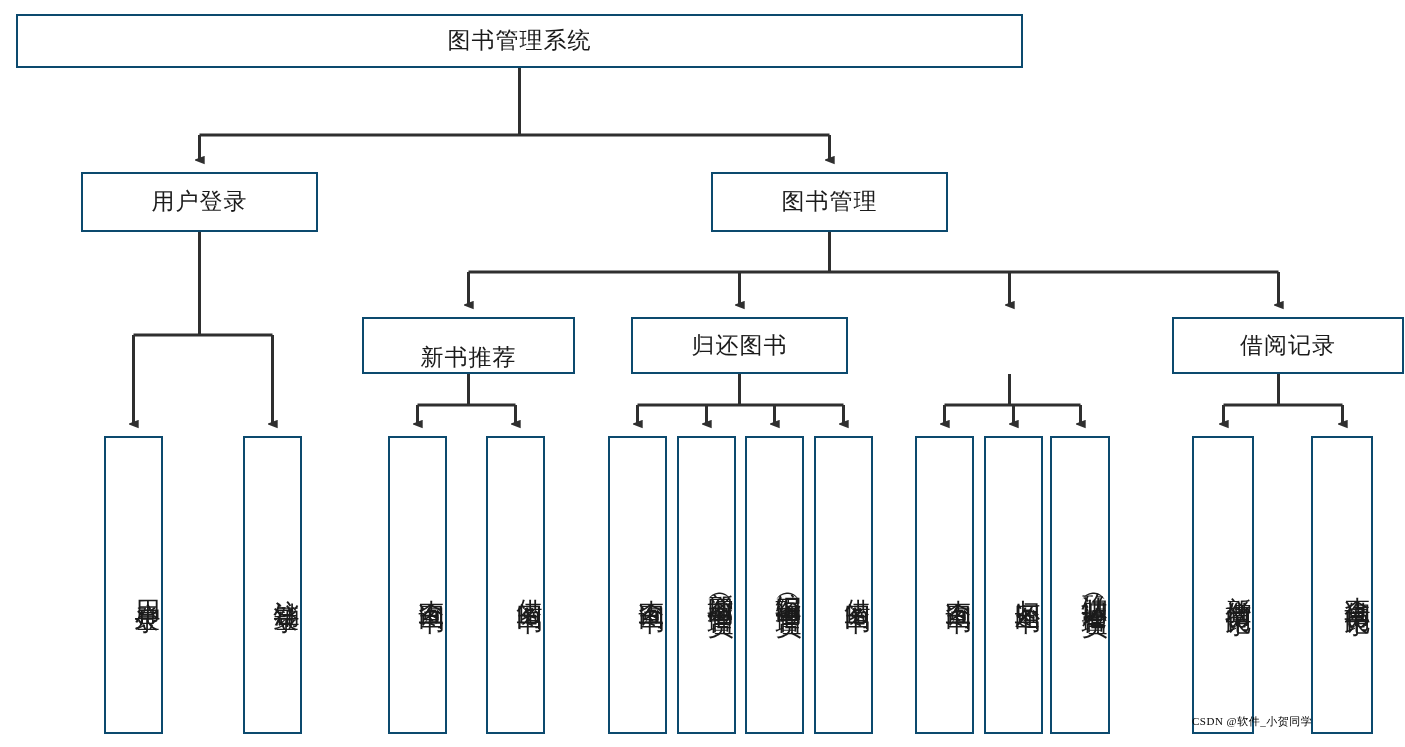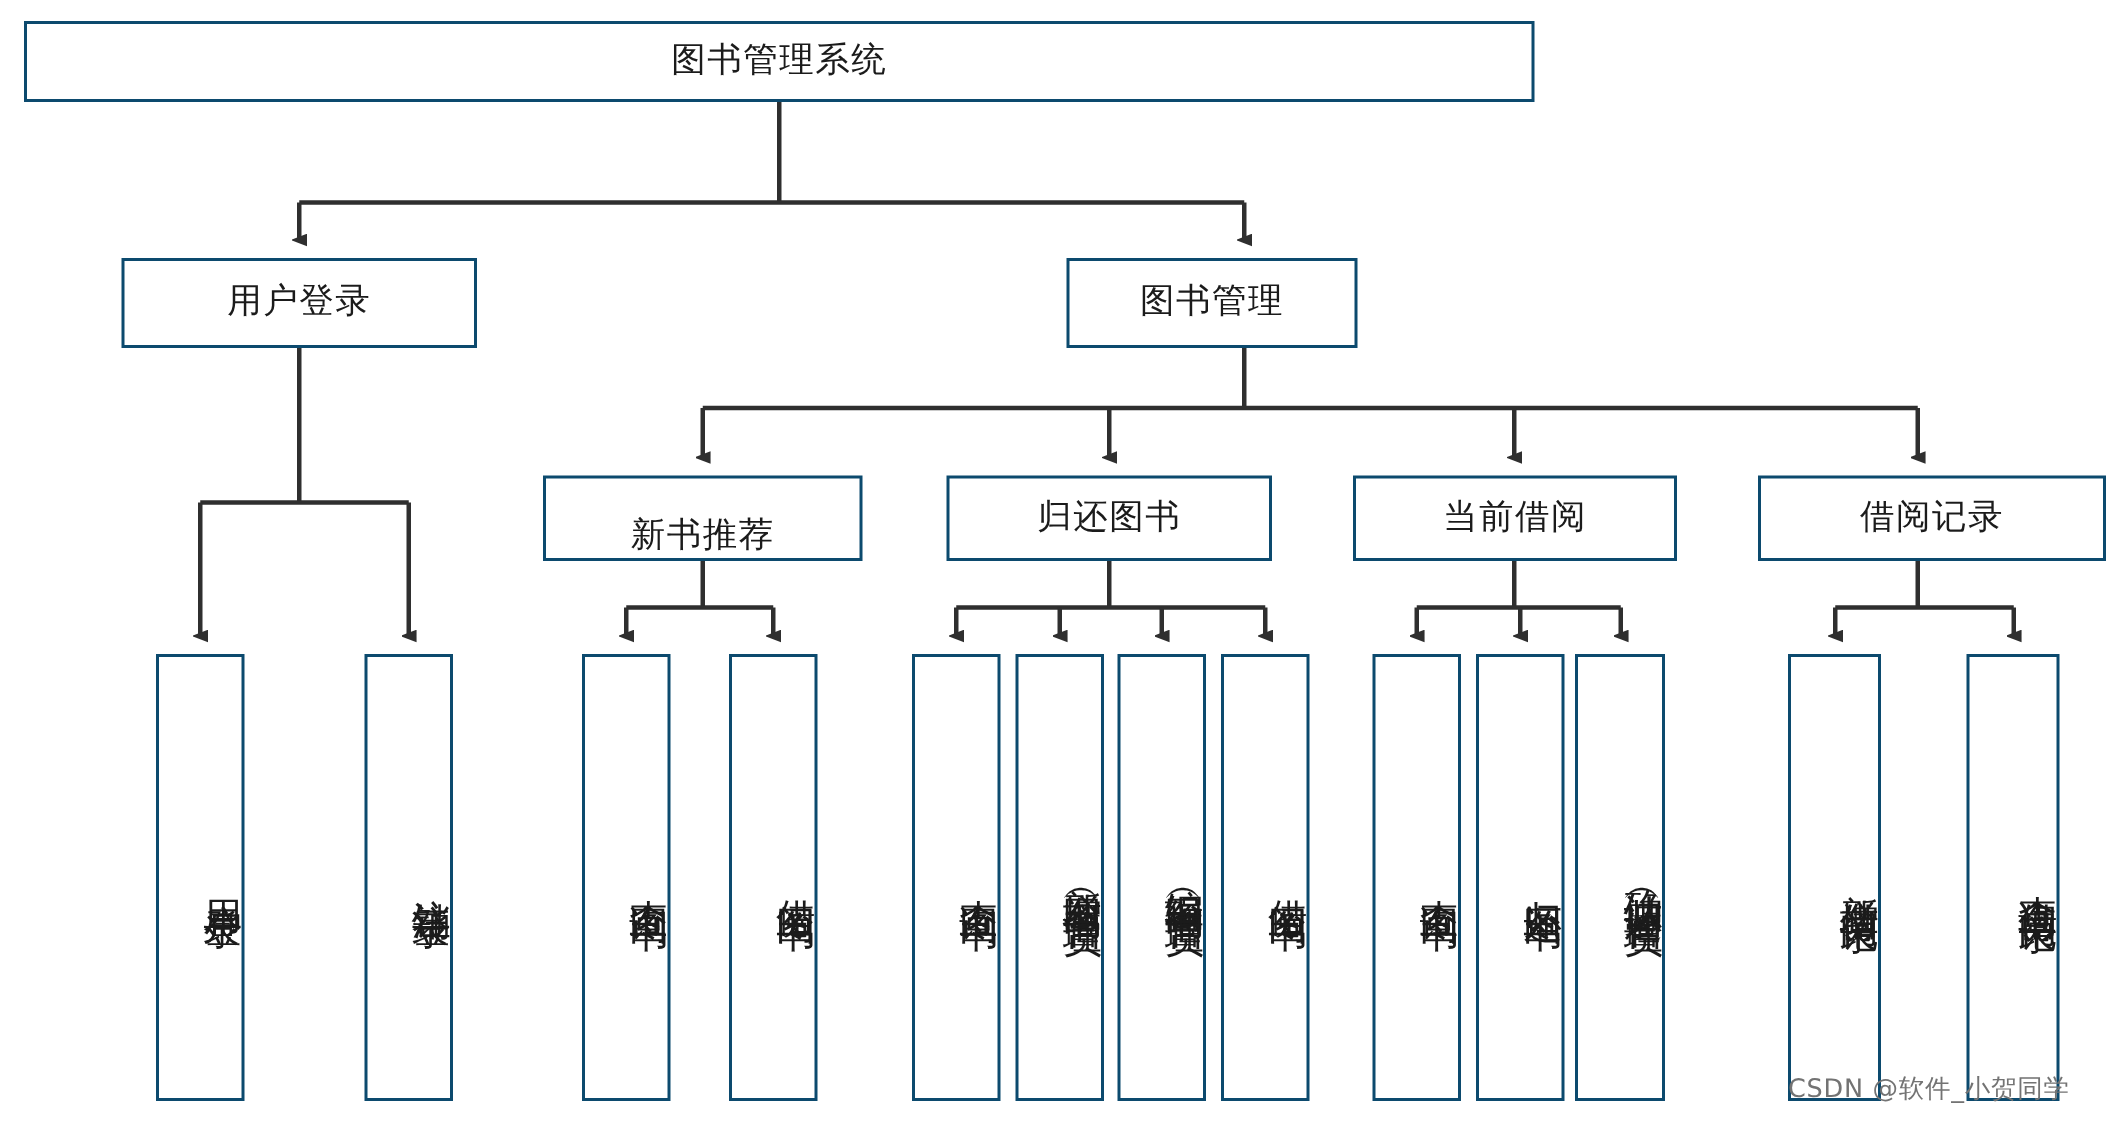--- a/index.html
+++ b/index.html
@@ -54,24 +54,25 @@
     align-items: flex-start;
     justify-content: center;
   }
   .node.v span {
     writing-mode: vertical-rl;
     text-orientation: upright;
     display: block;
   }
   .watermark {
     position: absolute;
-    font-size: 17px;
-    color: #737373;
+    font-size: 11px;
+    color: #000000;
     white-space: nowrap;
     letter-spacing: 0.5px;
+    font-family: Liberation Serif, serif;
   }
 </style>
 </head>
 <body>
 
 <div id="canvas">
 
   <svg class="wires" viewBox="0 0 1405 747" xmlns="http://www.w3.org/2000/svg">
     <defs>
       <marker id="arrow" markerWidth="10" markerHeight="10" refX="4.2" refY="5.2" orient="auto" markerUnits="userSpaceOnUse">
@@ -123,32 +124,29 @@
     <path d="M1342.5,405 L1342.5,424" stroke="#2f2f2f" stroke-width="3" fill="none" marker-end="url(#arrow)"></path>
   </svg>
 
   <div class="node h root" style="left: 16px; top: 14px; width: 1007px; height: 54px;">
     <span>图书管理系统</span>
   </div>
 
   <div class="node h" style="left: 81px; top: 172px; width: 237px; height: 60px;">
     <span>用户登录</span>
   </div>
-  <div class="node h" style="left: 711px; top: 172px; width: 194px; height: 60px;">
+  <div class="node h" style="left: 711px; top: 172px; width: 237px; height: 60px;">
     <span>图书管理</span>
   </div>
 
   <div class="node h" style="left: 362px; top: 317px; width: 213px; height: 57px; align-items: flex-end;">
     <span>新书推荐</span>
   </div>
   <div class="node h" style="left: 631px; top: 317px; width: 217px; height: 57px;">
     <span>归还图书</span>
-  </div>
-  <div class="node h" style="left: 902px; top: 317px; width: 216px; height: 57px;">
-    <span>当前借阅</span>
   </div>
   <div class="node h" style="left: 1172px; top: 317px; width: 232px; height: 57px;">
     <span>借阅记录</span>
   </div>
 
   <div class="node v" style="left: 104px; top: 436px; width: 59px; height: 298px;">
     <span>用户登录</span>
   </div>
   <div class="node v" style="left: 243px; top: 436px; width: 59px; height: 298px;">
     <span>注销登录</span>

